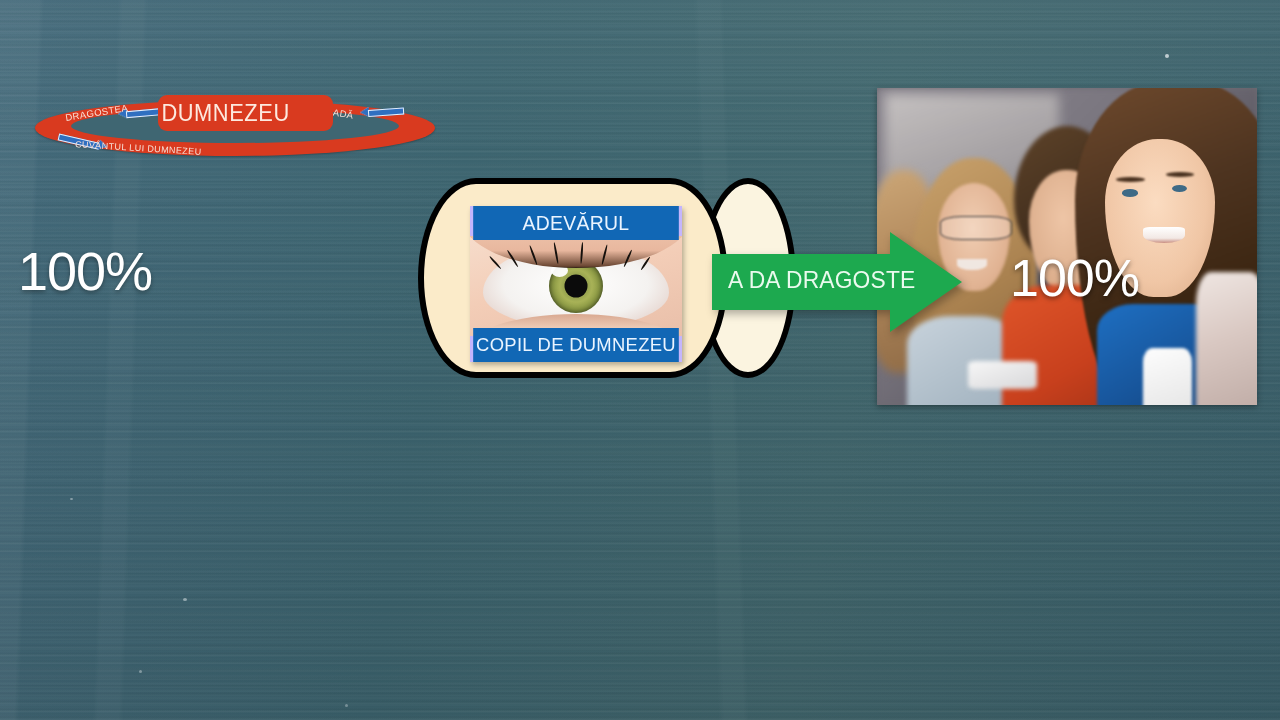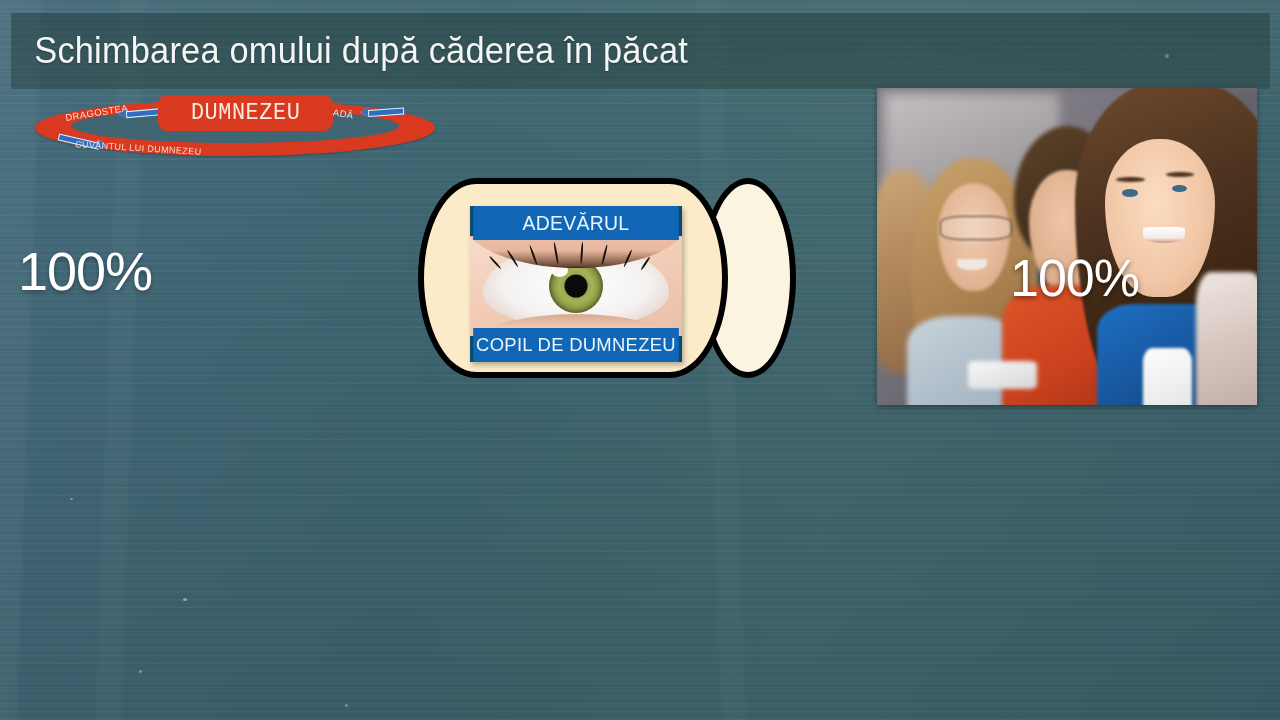--- a/index.html
+++ b/index.html
@@ -59,21 +59,21 @@
     box-shadow:0 1px 2px rgba(0,0,0,.25);
   }
   .ring-inner{
     position:absolute; left:41px; top:14px; width:328px; height:34px;
     border-radius:50%;
     background:#3f6672;
   }
   #god-box{
     position:absolute; left:128px; top:0px; width:175px; height:36px;
     background:#d93a1f; border-radius:9px;
-    display:flex; align-items:center; justify-content:center;font-family:Liberation Mono, monospace;
+    display:flex; align-items:center; 
   }
   #god-label{ color:#fde9df; font-size:23px; letter-spacing:.6px; transform:scaleX(.95); }
 
   .cyc-lbl{ position:absolute; color:#f7dfd6; font-size:9.5px; letter-spacing:.4px; white-space:nowrap; }
   #lbl-dragostea{ left:35px; top:12px; transform:rotate(-9deg); }
   #lbl-roada{    left:288px; top:12px; transform:rotate(9deg); }
   #lbl-cuvantul{ left:45px;  top:48px; transform:rotate(3.5deg); font-size:9px; }
 
   .mini-arrow{ position:absolute; height:9px; }
   .mini-arrow .shaft{
@@ -119,21 +119,21 @@
     background:#fbebc9; border:6px solid #000;
     border-radius:58px / 100px;
   }
   .cyl-cap{
     position:absolute; left:288px; top:4px; width:96px; height:200px;
     background:#fbf4e0; border:6px solid #000; border-radius:50%;
   }
   #eye-card{
     position:absolute; left:46px; top:22px; width:212px; height:156px;
     box-shadow:2px 3px 5px rgba(0,0,0,.28);
-    overflow:hidden; background:#0c4a6e;
+    overflow:hidden; background:#c4b5fd;
   }
   #eye-label-top, #eye-label-bottom{
     position:absolute; left:0; width:100%; height:34px; background:#1167b5;
     color:#eaf4ff; font-size:20px; display:flex; align-items:center; justify-content:center;
     letter-spacing:.3px; z-index:3; transform:scaleX(.97);
   }
   #eye-label-top{ top:0; }
   #eye-label-bottom{ bottom:0; font-size:19px; }
   .eye-photo{ position:absolute; left:0; top:30px; width:100%; height:100px; overflow:hidden;
     background:linear-gradient(165deg,#f6dccb 0%, #f3cdb7 45%, #e9bfa9 100%); }
@@ -243,23 +243,20 @@
 <body>
 
 <div id="slide">
 
   <div class="speck" style="left:1165px;top:54px;width:4px;height:4px;"></div>
   <div class="speck" style="left:70px;top:498px;width:3px;height:2px;opacity:.45;"></div>
   <div class="speck" style="left:139px;top:670px;width:3px;height:3px;opacity:.4;"></div>
   <div class="speck" style="left:183px;top:598px;width:4px;height:3px;opacity:.5;"></div>
   <div class="speck" style="left:345px;top:704px;width:3px;height:3px;opacity:.35;"></div>
 
-  <div id="title-band">
-    <div id="page-title">Schimbarea omului după căderea în păcat</div>
-  </div>
 
   <div id="cycle">
     <div class="ring-outer"></div>
     <div class="ring-inner"></div>
 
     <div class="mini-arrow left" id="arr-dragostea">
       <span class="head"></span>
         <span class="shaft"></span>
     </div>
     <div class="mini-arrow left" id="arr-roada">
@@ -328,16 +325,22 @@
     <div class="brow" style="left:76%;top:26.5%;"></div>
     <div class="eye-s" style="left:64.5%;top:32%;"></div>
     <div class="eye-s" style="left:77.5%;top:30.5%;"></div>
     <div class="p4-smile"></div>
     <div class="person p4-jacket"></div>
     <div class="person p4-scarf"></div>
     <div class="person p4-inner"></div>
     <div class="phone"></div>
   </div>
 
+  <div id="arrow-give">
+    <svg width="250" height="100" viewBox="0 0 250 100">
+      <polygon points="0,22 178,22 178,0 250,50 178,100 178,78 0,78" fill="#1da94f"></polygon>
+    </svg>
+    <div id="arrow-give-label">A DA DRAGOSTE</div>
+  </div>
 
   <div id="pct-right">100%</div>
 
 </div>
 
 </body></html>

